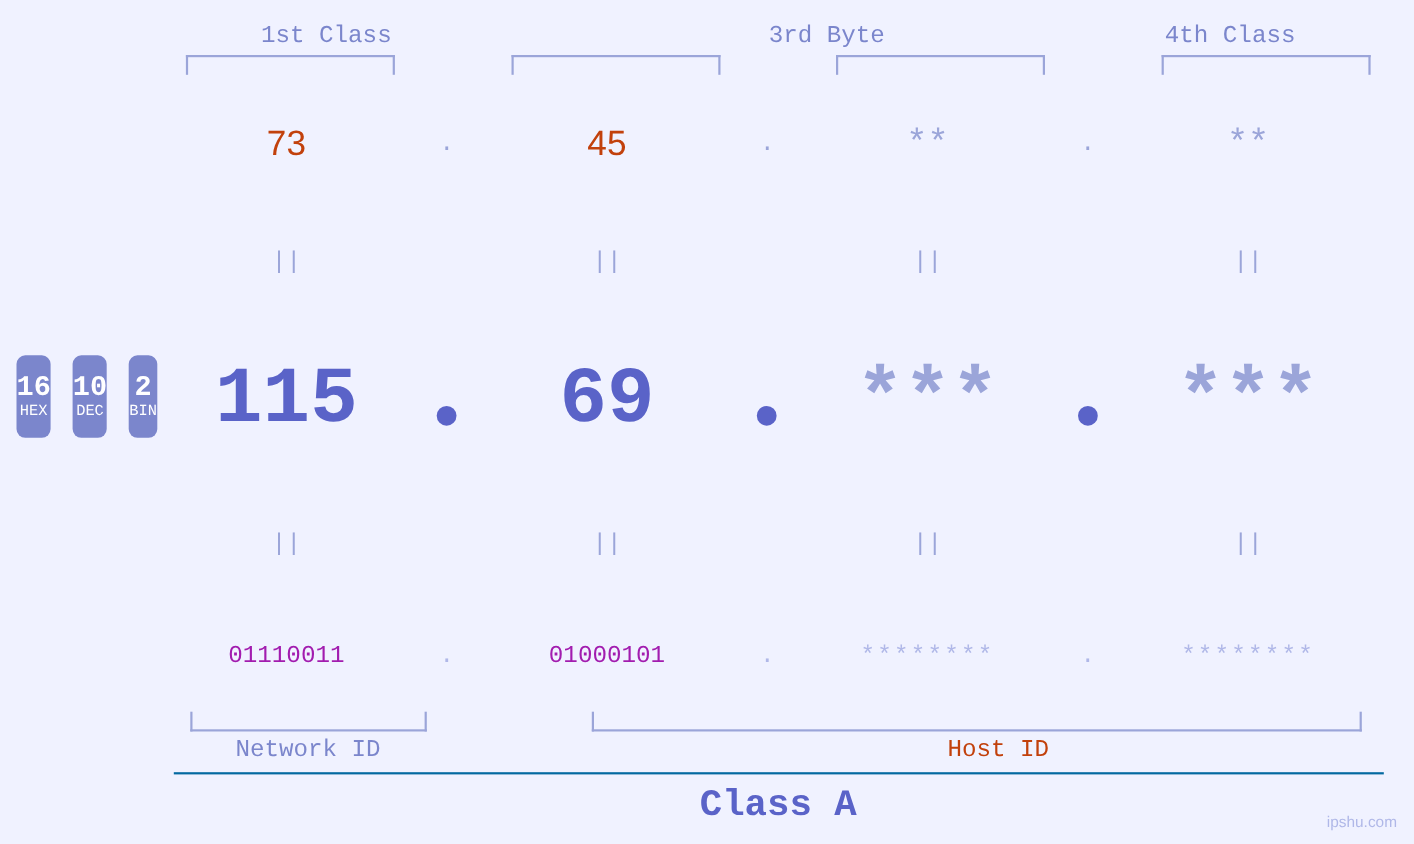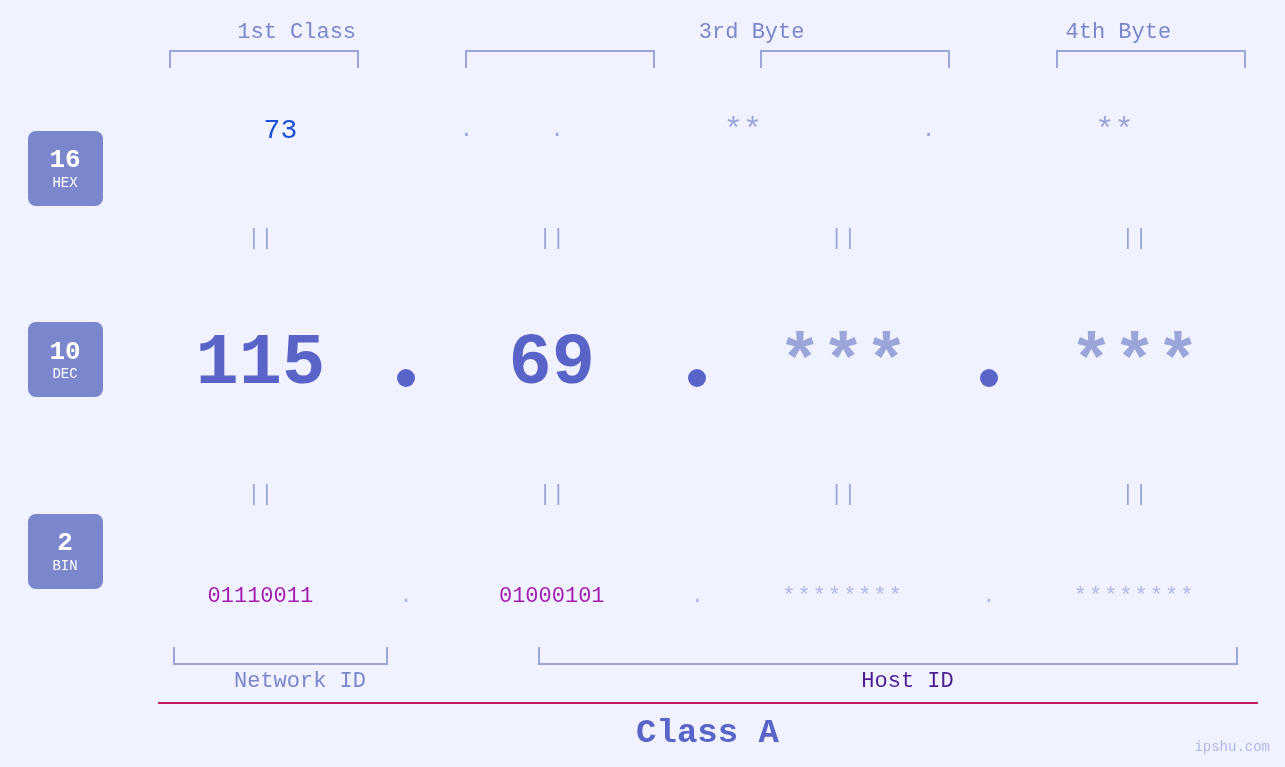--- a/index.html
+++ b/index.html
@@ -52,21 +52,21 @@
       width: 190px;
       height: 18px;
       border: 2px solid #9ba5d9;
       border-bottom: none;
       position: relative;
     }
 
     
     .left-labels {
       display: flex;
-      flex-direction: column;
+      flex-direction: row;
       justify-content: space-around;
       align-items: center;
       width: 130px;
       padding: 10px 15px;
       gap: 20px;
     }
 
     .base-badge {
       background: #7b86cc;
       color: white;
@@ -106,23 +106,23 @@
     }
 
     .separator {
       width: 30px;
       text-align: center;
       color: #9ba5d9;
     }
 
     
     .hex-val {
-      font-size: 28px;
-      color: #1d4ed8;
-      font-family: Liberation Mono, monospace;
+      font-size: 32px;
+      color: #c2410c;
+      font-family: Liberation Sans, sans-serif;
     }
 
     
     .dec-val {
       font-size: 72px;
       color: #5a63c8;
       font-weight: bold;
       font-family: 'Courier New', Courier, monospace;
       line-height: 1;
     }
@@ -161,21 +161,21 @@
       font-weight: bold;
     }
 
     
     .watermark {
       position: absolute;
       bottom: 12px;
       right: 15px;
       font-size: 14px;
       color: #b0b8e8;
-      font-family: Liberation Mono, monospace;
+      font-family: Liberation Sans, sans-serif;
     }
 
     
     .dot-large {
       width: 18px;
       height: 18px;
       background: #5a63c8;
       border-radius: 50%;
       display: inline-block;
     }
@@ -217,21 +217,21 @@
 <body>
 
 <div class="container">
 
   <div class="byte-headers">
     <div class="byte-label cell">1st Class</div>
     <div style="width:30px"></div>
     <div style="width:30px"></div>
     <div class="byte-label cell">3rd Byte</div>
     <div style="width:30px"></div>
-    <div class="byte-label cell">4th Byte</div>
+    <div class="byte-label cell">4th Class</div>
   </div>
 
   <div class="bracket-row">
     <div class="bracket"></div>
     <div style="width:60px"></div>
     <div class="bracket"></div>
     <div style="width:60px"></div>
     <div class="bracket"></div>
     <div style="width:60px"></div>
     <div class="bracket"></div>
@@ -254,20 +254,23 @@
       </div>
     </div>
 
     <div style="flex:1; display:flex; flex-direction:column; justify-content:space-around; padding-right:20px;">
 
       <div class="data-row">
         <div class="cell" style="text-align:center;">
           <span class="hex-val">73</span>
         </div>
         <div class="separator sep-small">.</div>
+        <div class="cell" style="text-align:center;">
+          <span class="hex-val">45</span>
+        </div>
         <div class="separator sep-small">.</div>
         <div class="cell" style="text-align:center;">
           <span class="ast-hex">**</span>
         </div>
         <div class="separator sep-small">.</div>
         <div class="cell" style="text-align:center;">
           <span class="ast-hex">**</span>
         </div>
       </div>
 
@@ -340,26 +343,26 @@
 
     <div style="display:flex; justify-content:flex-start; margin-bottom:4px;">
 
       <div style="width:215px; height:18px; border: 2px solid #9ba5d9; border-top:none; margin-left:15px;"></div>
 
       <div style="width:150px;"></div>
 
       <div style="width:700px; height:18px; border: 2px solid #9ba5d9; border-top:none;"></div>
     </div>
 
-    <div style="display:flex; justify-content:flex-end;">
+    <div style="display:flex; justify-content:space-between;">
       <div style="width:215px; text-align:center; color:#7b86cc; font-size:22px; font-family:'Courier New',Courier,monospace; margin-left:15px;">Network ID</div>
       <div style="width:150px;"></div>
-      <div style="width:700px; text-align:center; color:#4c1d95; font-size:22px; font-family:'Courier New',Courier,monospace;">Host ID</div>
+      <div style="width:700px; text-align:center; color:#c2410c; font-size:22px; font-family:'Courier New',Courier,monospace;">Host ID</div>
     </div>
   </div>
 
-  <div style="width:1100px; margin-left:130px; border-top: 2px solid #be185d; padding-top:10px; text-align:center; margin-bottom:15px;">
+  <div style="width:1100px; margin-left:130px; border-top: 2px solid #0369a1; padding-top:10px; text-align:center; margin-bottom:15px;">
     <span class="class-label">Class A</span>
   </div>
 
   <div class="watermark">ipshu.com</div>
 
 </div>
 
 </body></html>

